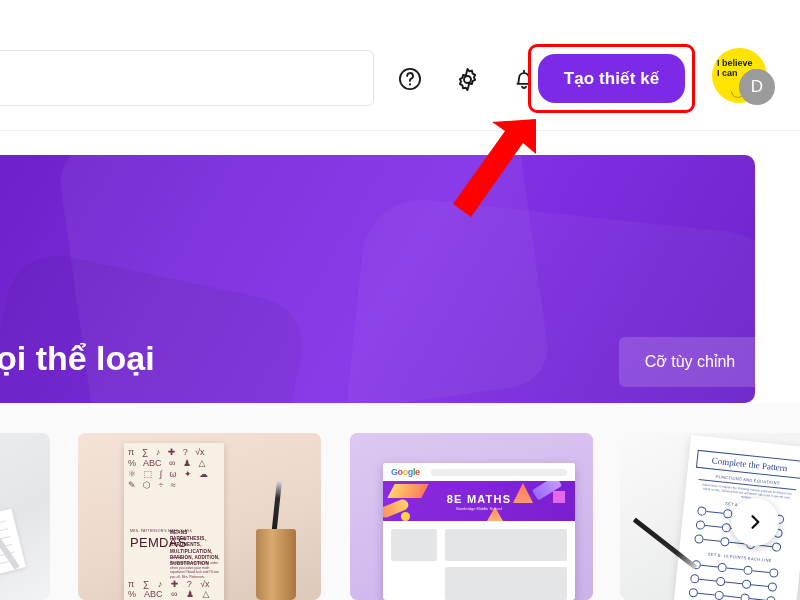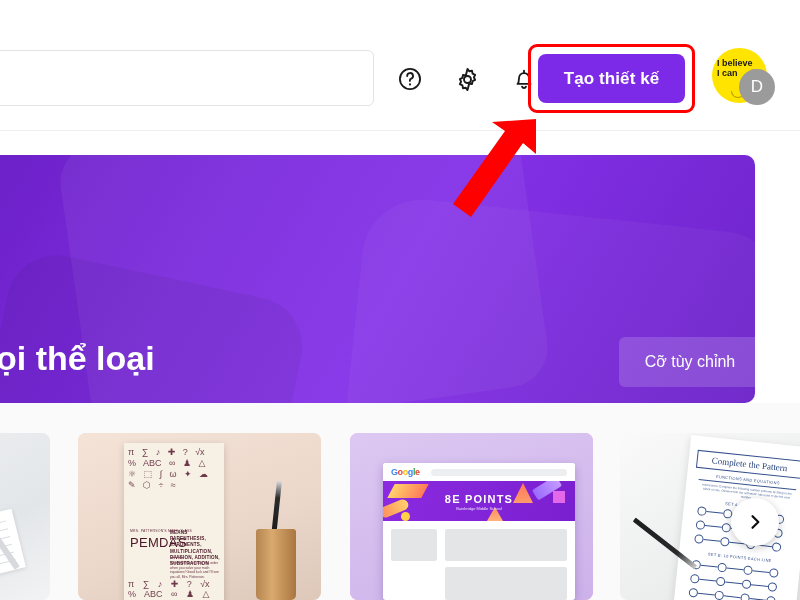--- a/index.html
+++ b/index.html
@@ -33,21 +33,21 @@
   }
   .ico-btn svg{display:block;}
 
   .create-wrap{position:absolute;left:528px;top:44px;width:167px;height:69px;}
   .create-highlight{
     position:absolute;inset:0;border:3px solid #ff0000;border-radius:9px;
     box-sizing:border-box;pointer-events:none;
   }
   .create-btn{
     position:absolute;left:10px;top:10px;width:147px;height:49px;
-    background:#7d2ae8;border:0;border-radius:8px;color:#fff;
+    background:#7d2ae8;border:0;border-radius:17px;color:#fff;
     font-family:inherit;font-size:17px;font-weight:bold;cursor:pointer;
     letter-spacing:.1px;
   }
 
   .avatar-wrap{position:absolute;left:712px;top:48px;width:62px;height:62px;}
   .avatar-yellow{
     position:absolute;left:0;top:0;width:55px;height:55px;border-radius:50%;
     background:#ffe400;overflow:hidden;
   }
   .avatar-yellow .belief{
@@ -340,21 +340,21 @@
           <div class="urlbar"></div>
         </div>
         <div class="hero">
           <div class="sh1"></div>
             <div class="sh2"></div>
             <div class="sh3"></div>
           <div class="sh4"></div>
             <div class="sh5"></div>
             <div class="sh6"></div>
             <div class="sh7"></div>
-          <div class="htitle">8E POINTS</div>
+          <div class="htitle">8E MATHS</div>
           <div class="hsub">Bainbridge Middle School</div>
         </div>
         <div class="blk b1"></div>
         <div class="blk b2"></div>
         <div class="blk b3"></div>
       </div>
     </div>
 
     <div class="card c3">
       <div class="desk"></div>

